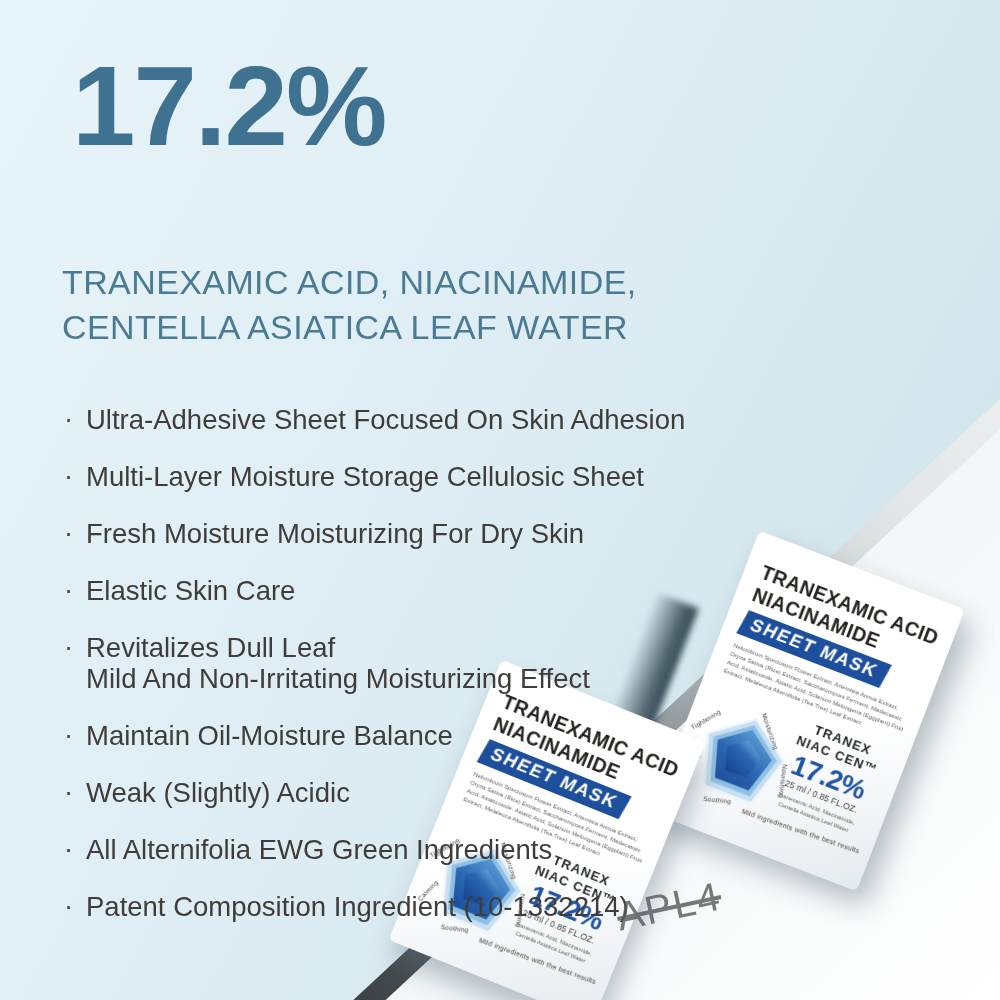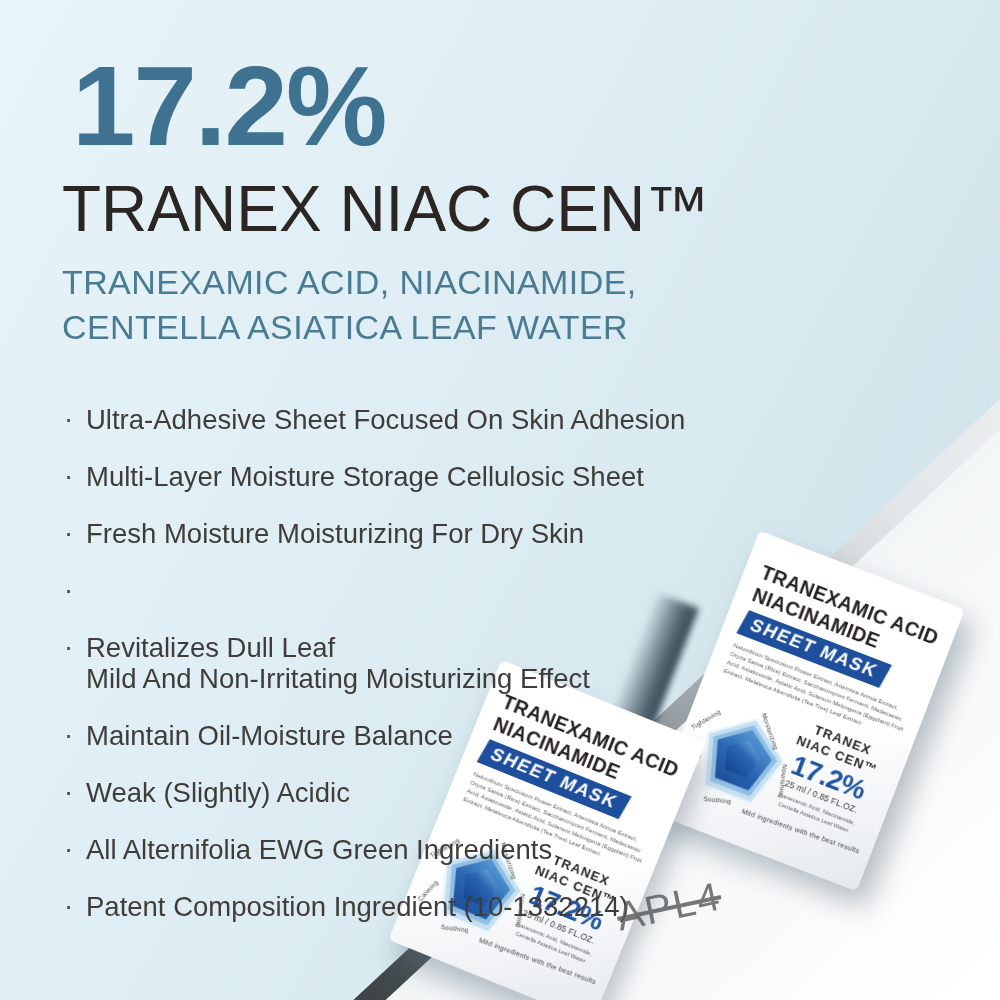--- a/index.html
+++ b/index.html
@@ -171,30 +171,29 @@
             <span>Centella Asiatica Leaf Water</span>
           </div>
         </div>
       </div>
       <div class="p-tag">Mild ingredients with the best results</div>
     </div>
   </div>
 
   <div class="copy">
     <div class="hero-pct">17.2%</div>
-    <div class="hero-name">TRANEX NIAC CEN™</div>
     <div class="hero-sub">
       <span>TRANEXAMIC ACID, NIACINAMIDE,</span><br>
       <span>CENTELLA ASIATICA LEAF WATER</span>
     </div>
     <ul class="features">
       <li><span class="bullet">·</span><span>Ultra-Adhesive Sheet Focused On Skin Adhesion</span></li>
       <li><span class="bullet">·</span><span>Multi-Layer Moisture Storage Cellulosic Sheet</span></li>
       <li><span class="bullet">·</span><span>Fresh Moisture Moisturizing For Dry Skin</span></li>
-      <li><span class="bullet">·</span></li>
+      <li><span class="bullet">·</span><span>Elastic Skin Care</span></li>
       <li><span class="bullet">·</span><span>Revitalizes Dull Leaf</span></li>
       <li class="cont"><span>Mild And Non-Irritating Moisturizing Effect</span></li>
       <li><span class="bullet">·</span><span>Maintain Oil-Moisture Balance</span></li>
       <li><span class="bullet">·</span><span>Weak (Slightly) Acidic</span></li>
       <li><span class="bullet">·</span><span>All Alternifolia EWG Green Ingredients</span></li>
       <li><span class="bullet">·</span><span>Patent Composition Ingredient (10-1332214)</span></li>
     </ul>
   </div>
 
   <div class="watermark">APL4</div>

